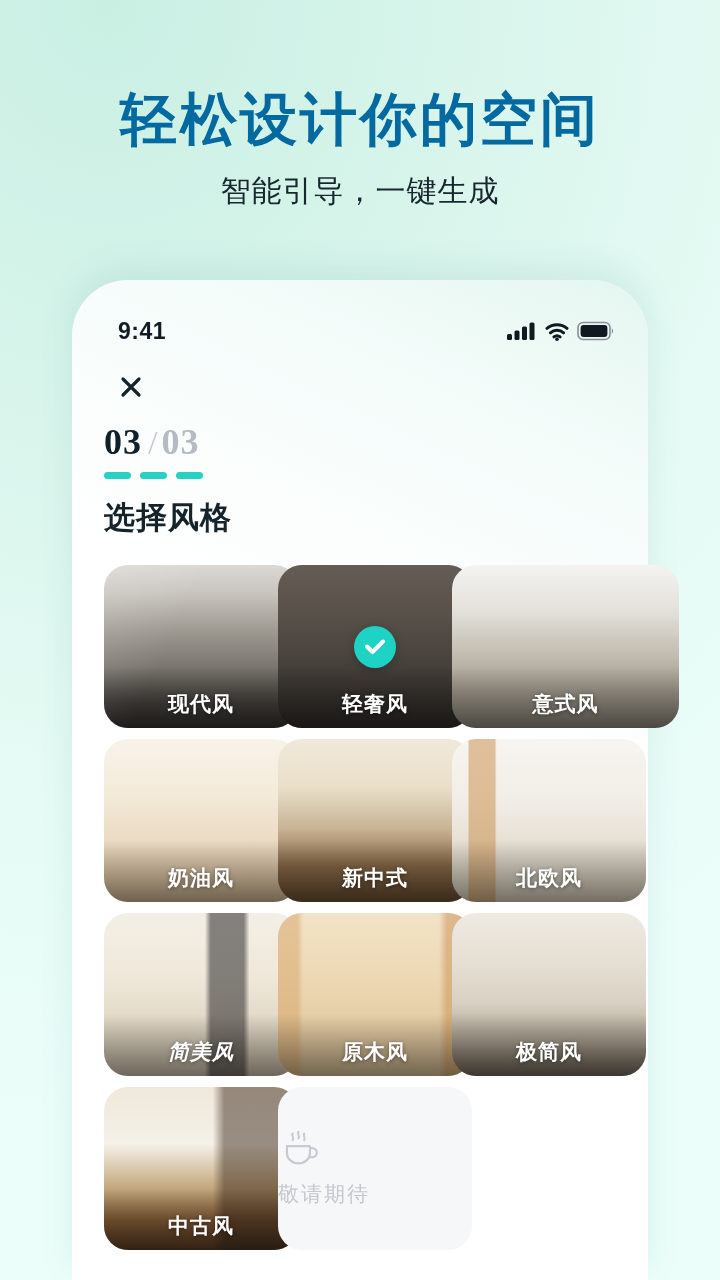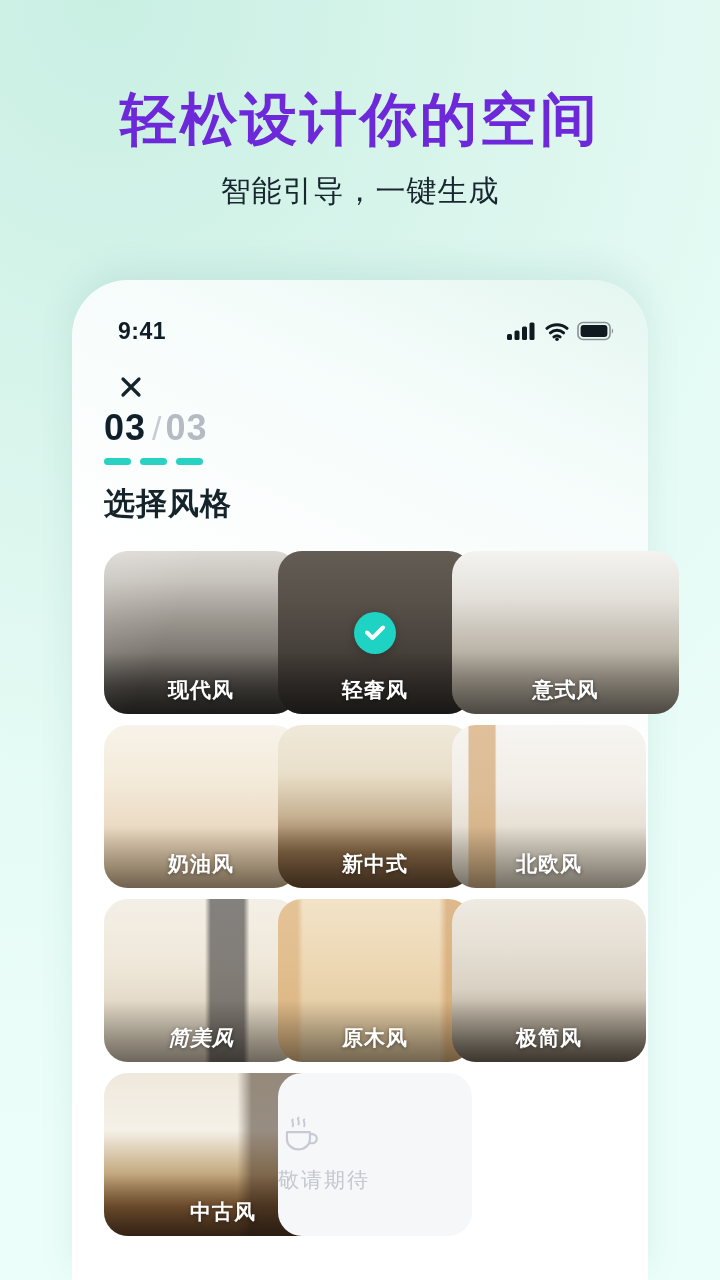--- a/index.html
+++ b/index.html
@@ -5,21 +5,21 @@
   html,body{margin:0;padding:0;}
   body{
     width:720px;height:1280px;overflow:hidden;position:relative;
     font-family:"Liberation Sans","DejaVu Sans",sans-serif;
     background:radial-gradient(140% 90% at 15% 0%, #c9efe3 0%, #d9f5ec 38%, #e6fbf5 70%, #ecfefa 100%);
   }
   
   .hero{position:absolute;top:0;left:0;width:720px;text-align:center;}
   .hero h1{
     margin:88px 0 0 0;font-size:57px;line-height:1.1;font-weight:900;
-    letter-spacing:3px;color:#6d28d9;
+    letter-spacing:3px;color:#0369a1;
   }
   .hero p{
     margin:20px 0 0 0;font-size:30px;font-weight:500;letter-spacing:1px;color:#18262f;
   }
   
   .sheet{
     position:absolute;left:72px;top:280px;width:576px;height:1000px;
     border-radius:56px 56px 0 0;box-sizing:border-box;
     padding:38px 33px 0 32px;
     background:linear-gradient(205deg,#e4f6f0 0%,#f4fcfa 16%,#ffffff 42%,#ffffff 100%);
@@ -28,21 +28,21 @@
   
   .statusbar{display:flex;align-items:center;justify-content:space-between;height:26px;}
   .statusbar .time{margin-left:14px;font-size:23px;font-weight:600;color:#101d26;letter-spacing:.5px;}
   .sticons{display:flex;align-items:center;gap:8px;}
   
   .close-btn{
     margin:28px 0 0 12px;background:none;border:none;padding:4px;cursor:pointer;
     display:block;line-height:0;
   }
   
-  .progress{margin-top:8px;}
+  .progress{margin-top:22px;font-family:Liberation Serif, serif;}
   .prog-nums{display:flex;align-items:baseline;font-size:36px;line-height:1;}
   .prog-cur{font-weight:800;color:#10202a;letter-spacing:1px;}
   .prog-sep{font-weight:300;color:#c7ccd2;margin:0 4px 0 6px;font-size:34px;}
   .prog-total{font-weight:600;color:#b5bbc3;letter-spacing:1px;}
   .dashes{display:flex;gap:9px;margin-top:12px;}
   .dash{width:27px;height:7px;border-radius:4px;background:#27d2c3;}
   
   .section-title{margin:18px 0 0 0;font-size:31px;font-weight:800;color:#15232b;letter-spacing:1px;}
   
   .grid{margin-top:26px;display:grid;grid-template-columns:repeat(3,163px);gap:11px;}
@@ -71,21 +71,21 @@
   .ph-nordic{background:linear-gradient(90deg,rgba(0,0,0,0) 8%,rgba(200,140,70,.5) 9%,rgba(200,140,70,.5) 22%,rgba(0,0,0,0) 23%),
     linear-gradient(180deg,#f7f5f1 0%,#f1ede6 40%,#e3dccf 70%,#d6ccba 100%);}
   .ph-japanese{background:repeating-linear-gradient(90deg,rgba(164,114,56,.28) 0 3px,rgba(0,0,0,0) 3px 30px),
     linear-gradient(180deg,#ecd9b8 0%,#e6cda2 35%,#efe4cd 60%,#d9b37f 85%,#c79d66 100%);}
   .ph-american{background:linear-gradient(90deg,rgba(0,0,0,0) 52%,rgba(40,38,40,.55) 55%,rgba(40,38,40,.55) 72%,rgba(0,0,0,0) 75%),
     linear-gradient(180deg,#f4efe6 0%,#efe8da 40%,#e0d6c4 70%,#c9bda8 100%);font-style:italic;}
   .ph-wood{background:linear-gradient(90deg,rgba(214,164,104,.5) 0 10%,rgba(0,0,0,0) 13% 83%,rgba(205,150,90,.55) 87% 100%),
     linear-gradient(180deg,#f2e3c8 0%,#edd8b4 40%,#e4cda4 70%,#d3ba92 100%);}
   .ph-minimal{background:linear-gradient(180deg,#efeae2 0%,#e5dfd4 30%,#d9d1c3 55%,#a79d8d 80%,#6f6557 100%);}
   .ph-vintage{background:linear-gradient(90deg,rgba(0,0,0,0) 56%,rgba(60,42,28,.5) 62%,rgba(60,42,28,.5) 94%,rgba(0,0,0,0) 100%),
-    linear-gradient(180deg,#efe8dc 0%,#f5f1e8 35%,#c3a87e 62%,#8a6037 82%,#5e3f26 100%);padding-left:44px;}
+    linear-gradient(180deg,#efe8dc 0%,#f5f1e8 35%,#c3a87e 62%,#8a6037 82%,#5e3f26 100%);}
   .tile.coming{
     background:#f6f7f9;cursor:default;
     display:flex;flex-direction:column;justify-content:center;gap:10px;
   }
   .coming-label{font-size:21px;color:#c3c7cf;letter-spacing:2px;}
 </style>
 </head>
 <body>
 
 <div class="hero">

